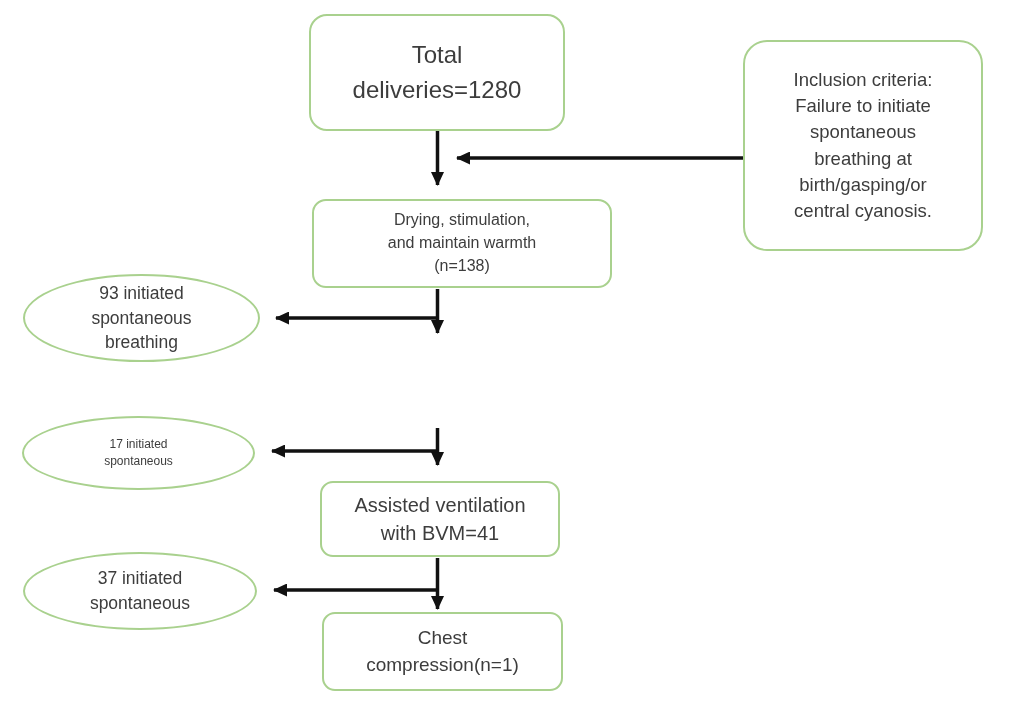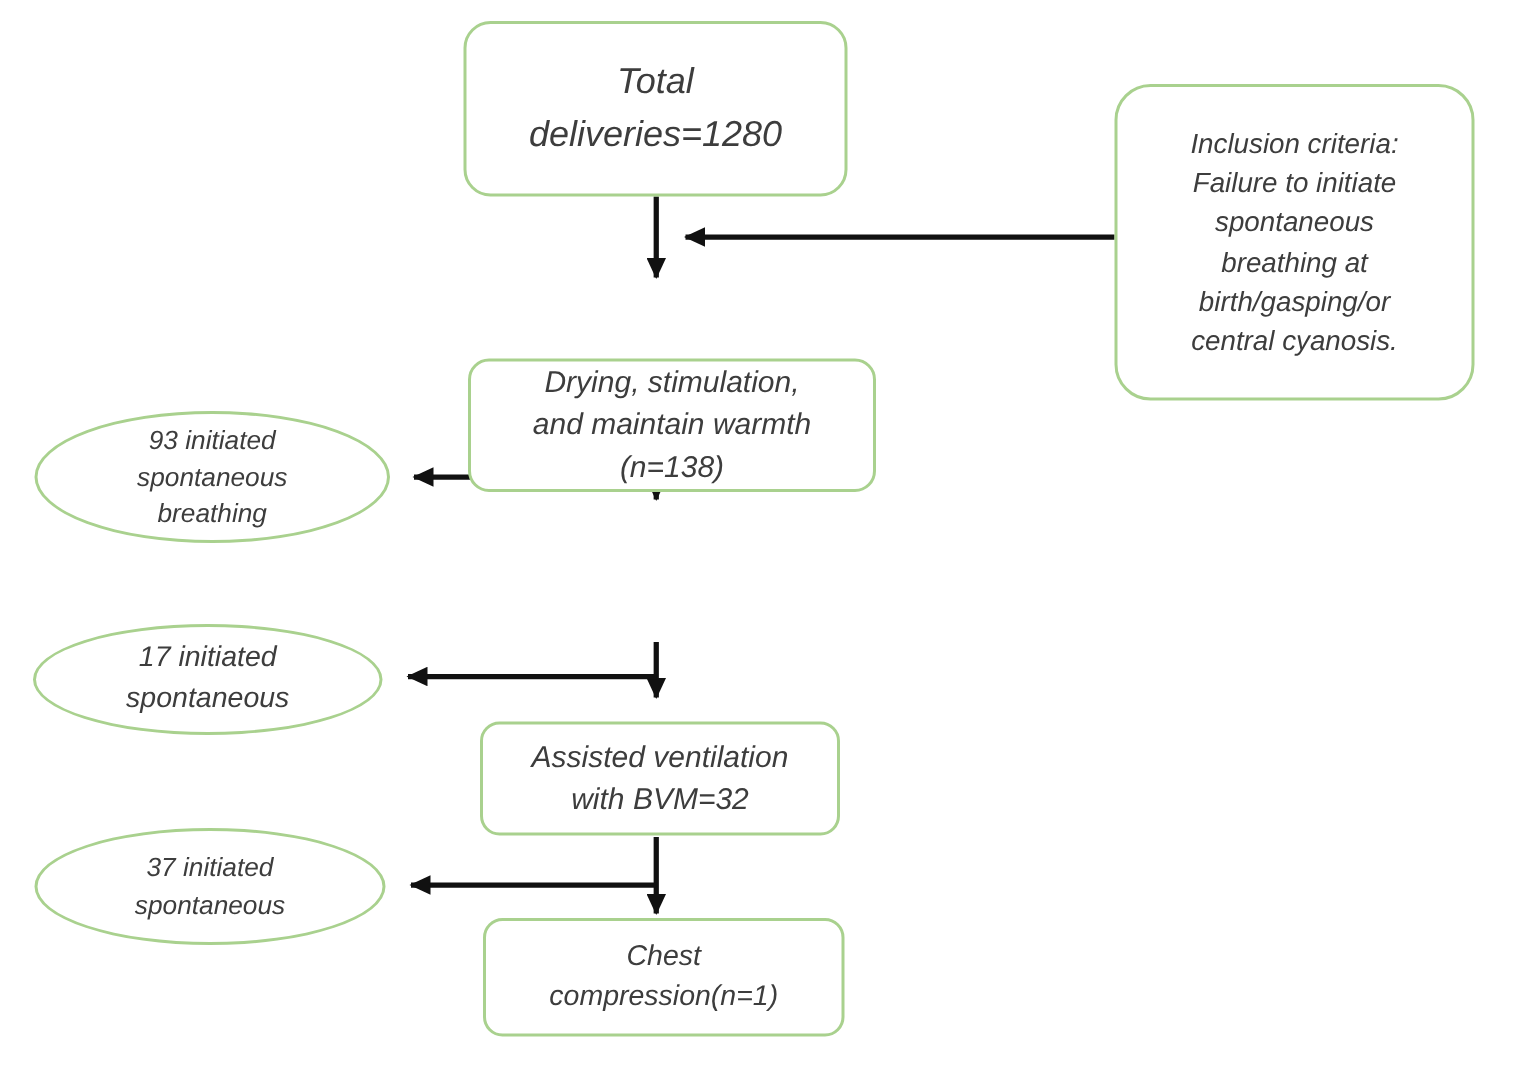--- a/index.html
+++ b/index.html
@@ -17,21 +17,20 @@
     color:var(--text);
     overflow:hidden;
   }
   .node{
     position:absolute;
     display:flex;align-items:center;justify-content:center;
     text-align:center;
     border:2px solid var(--node-border);
     background:var(--background);
     box-sizing:border-box;
-    font-style:italic;
   }
   .node-text{
     white-space:pre-line;
     line-height:1.42;
   }
   .ellipse{border-radius:50%;}
   .arrow-layer{position:absolute;left:0;top:0;width:1012px;height:714px;}
   .arrow-layer line{stroke:var(--arrow);stroke-width:3.5;}
   .arrow-layer .arrowhead{fill:var(--arrow);}
 </style>
@@ -62,50 +61,50 @@
     <line x1="437.5" y1="558" x2="437.5" y2="609" marker-end="url(#arrow)"></line>
 
     <line x1="437.5" y1="590" x2="274" y2="590" marker-end="url(#arrow)"></line>
   </svg>
 
   <div class="node" style="left:309px;top:14px;width:256px;height:117px;border-radius:18px;font-size:24px;">
     <span class="node-text">Total
 deliveries=1280</span>
   </div>
 
-  <div class="node" style="left:743px;top:56px;width:240px;height:211px;border-radius:24px;font-size:18.5px;">
+  <div class="node" style="left:743px;top:40px;width:240px;height:211px;border-radius:24px;font-size:18.5px;">
     <span class="node-text">Inclusion criteria:
 Failure to initiate
 spontaneous
 breathing at
 birth/gasping/or
 central cyanosis.</span>
   </div>
 
-  <div class="node" style="left:312px;top:199px;width:272px;height:89px;border-radius:14px;font-size:20px;margin-top:40px;">
+  <div class="node" style="left:312px;top:199px;width:300px;height:89px;border-radius:14px;font-size:16px;">
     <span class="node-text">Drying, stimulation,
 and maintain warmth
 (n=138)</span>
   </div>
 
   <div class="node ellipse" style="left:23px;top:274px;width:237px;height:88px;font-size:17.5px;">
     <span class="node-text">93 initiated
 spontaneous
 breathing</span>
   </div>
 
 
-  <div class="node ellipse" style="left:22px;top:416px;width:233px;height:74px;font-size:19px;">
+  <div class="node ellipse" style="left:22px;top:416px;width:233px;height:74px;font-size:12px;">
     <span class="node-text">17 initiated
 spontaneous</span>
   </div>
 
   <div class="node" style="left:320px;top:481px;width:240px;height:76px;border-radius:13px;font-size:20px;">
     <span class="node-text">Assisted ventilation
-with BVM=32</span>
+with BVM=41</span>
   </div>
 
   <div class="node ellipse" style="left:23px;top:552px;width:234px;height:78px;font-size:17.5px;">
     <span class="node-text">37 initiated
 spontaneous</span>
   </div>
 
   <div class="node" style="left:322px;top:612px;width:241px;height:79px;border-radius:13px;font-size:19px;">
     <span class="node-text">Chest
 compression(n=1)</span>

